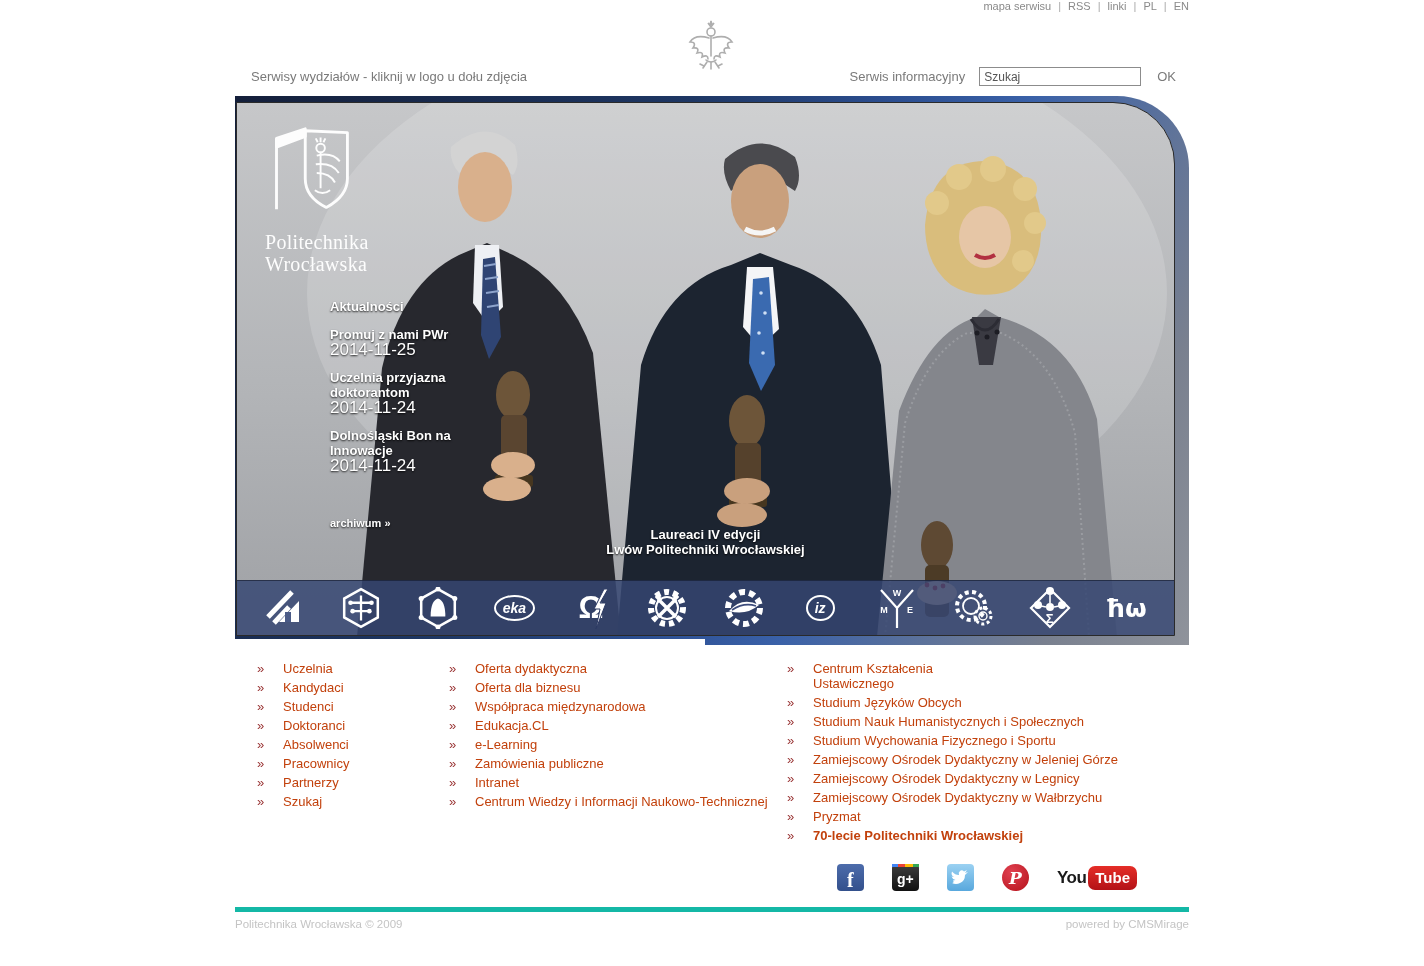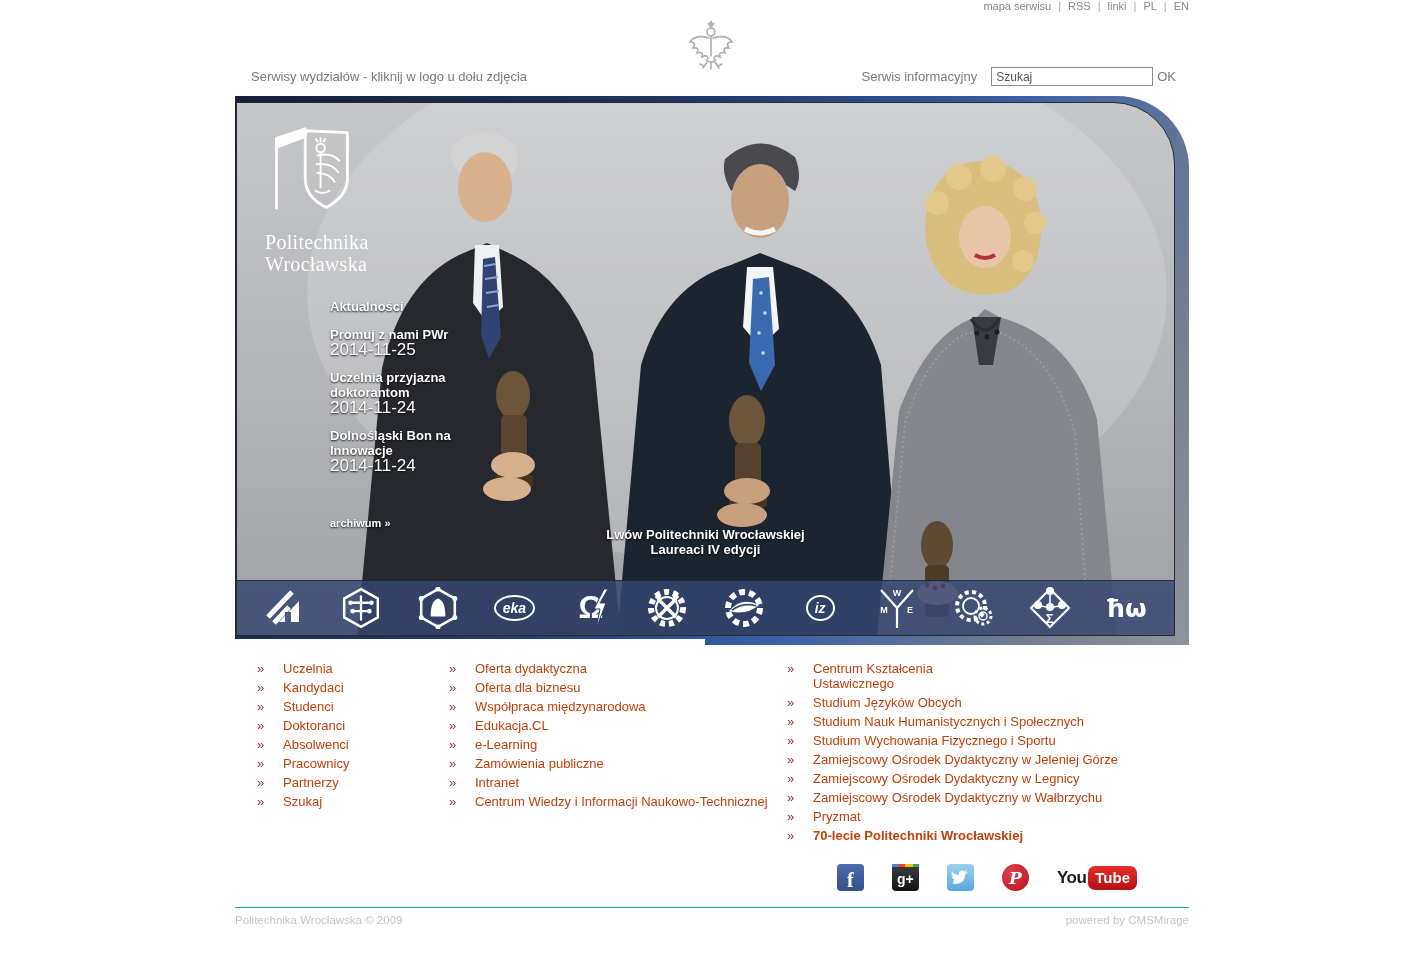--- a/index.html
+++ b/index.html
@@ -11,21 +11,21 @@
   .topbar a { color:#8a8a8a; text-decoration:none; cursor:pointer; }
   .topbar .sep { color:#aaa; margin:0 7px; }
 
   
   .header { position:relative; height:80px; }
   .hint { position:absolute; left:16px; bottom:12px; font-size:13px; color:#7a7a7a; }
   .eagle { position:absolute; left:452px; top:4px; }
   .searchzone { position:absolute; right:13px; bottom:10px; display:flex; align-items:center; }
   .searchzone label { font-size:13px; color:#7a7a7a; margin-right:14px; }
   .searchzone input { width:162px; height:19px; border:1px solid #8c8c8c; font-size:12px; color:#555; padding:1px 4px; font-family:"Liberation Sans",sans-serif; }
-  .ok-btn { font-size:13px; color:#7a7a7a; margin-left:4px; cursor:pointer; background:none; border:none; font-family:"Liberation Sans",sans-serif; }
+  .ok-btn { font-size:13px; color:#7a7a7a; margin-left:16px; cursor:pointer; background:none; border:none; font-family:"Liberation Sans",sans-serif; }
 
   
   .hero { position:relative; height:552px; }
   .frame { position:absolute; left:0; top:0; right:0; height:549px; border-radius:0 72px 0 0;
            background:linear-gradient(115deg,#141f3a 0%,#1e3764 38%,#2c4f92 55%,#3a61a8 66%,#79808f 88%,#8f939b 100%); }
   .frame-cover { position:absolute; left:0; bottom:0; width:470px; height:9px; background:#fff; }
   .photo { position:absolute; left:1px; top:6px; right:14px; height:534px; border:1px solid #2a2a2a;
            border-radius:0 62px 0 0; overflow:hidden; background:linear-gradient(180deg,#c6c7c9 0%,#b2b4b7 55%,#9fa1a5 100%); }
   .photo svg.figures { position:absolute; left:0; top:0; }
 
@@ -76,21 +76,21 @@
   .soc.gp { background:linear-gradient(#3a3a3a,#111); color:#fff; font-weight:bold; font-size:14px; border-top:3px solid transparent;
             border-image:linear-gradient(90deg,#4285f4 25%,#ea4335 25% 50%,#fbbc05 50% 75%,#34a853 75%) 1; }
   .soc.tw { background:linear-gradient(#9bd1f2,#58a8dd); }
   .soc.pin { background:radial-gradient(circle at 35% 30%, #e04050, #b5121b); border-radius:50%; color:#fff;
              font-family:"DejaVu Serif",serif; font-style:italic; font-weight:bold; font-size:17px; }
   .soc.yt { width:auto; background:none; display:flex; gap:2px; align-items:center; }
   .yt-you { color:#1a1a1a; font-weight:bold; font-size:17px; letter-spacing:-.5px; }
   .yt-tube { background:linear-gradient(#e52d27,#b31217); color:#fff; font-weight:bold; font-size:15px; padding:3px 7px 4px; border-radius:7px; }
 
   
-  .footer { margin-top:16px; border-top:1px solid #14b8a6; padding-top:6px; display:flex; justify-content:space-between;
+  .footer { margin-top:16px; border-top:5px solid #14b8a6; padding-top:6px; display:flex; justify-content:space-between;
             font-size:11.5px; color:#c4c4c4; }
 </style>
 </head>
 <body>
 
 <div class="container">
 
   <div class="topbar">
     <a>mapa serwisu</a><span class="sep">|</span><a>RSS</a><span class="sep">|</span><a>linki</a><span class="sep">|</span><a>PL</a><span class="sep">|</span><a>EN</a>
   </div>
@@ -220,22 +220,22 @@
         </div>
         <div class="item">
           <div class="t">Dolnośląski Bon na
 Innowacje</div>
           <div class="d">2014-11-24</div>
         </div>
         <div class="archive">archiwum »</div>
       </div>
 
       <div class="caption">
+        <div>Laureaci IV edycji</div>
         <div>Lwów Politechniki Wrocławskiej</div>
-        <div>Laureaci IV edycji</div>
       </div>
 
       <div class="strip">
         <div class="f-icon">
           <svg width="42" height="40" viewBox="0 0 40 40">
             <path d="M14 34 L34 13 L34 34 Z" fill="#fff"></path>
             <path d="M3 29 L27 4 M9 35 L24 19" stroke="#fff" stroke-width="5"></path>
             <rect x="20" y="24" width="6" height="10" fill="#4a5a86"></rect>
           </svg>
         </div>

